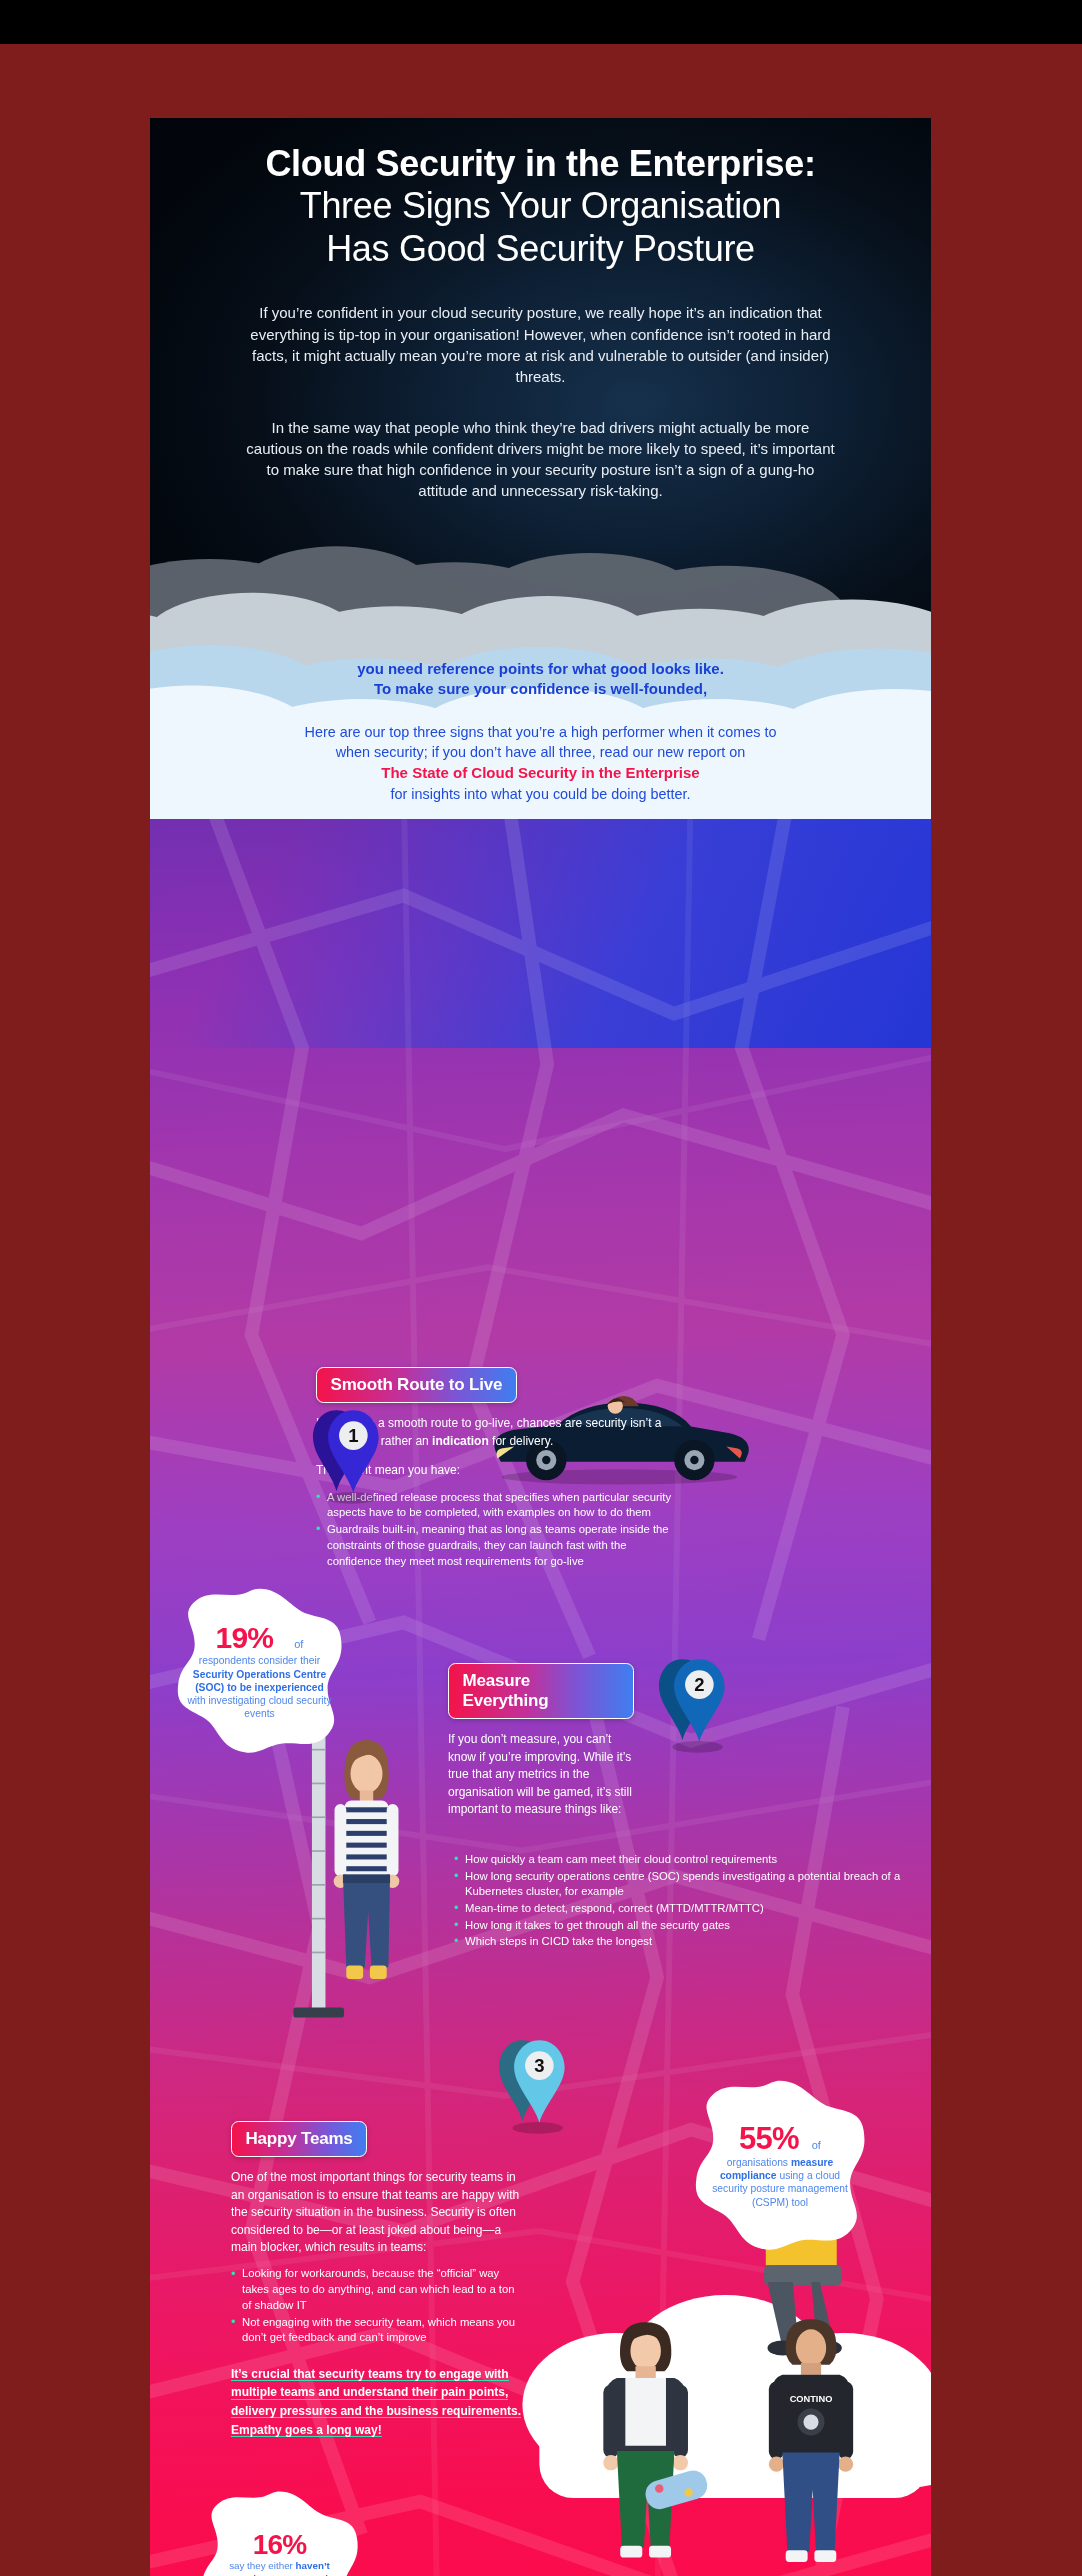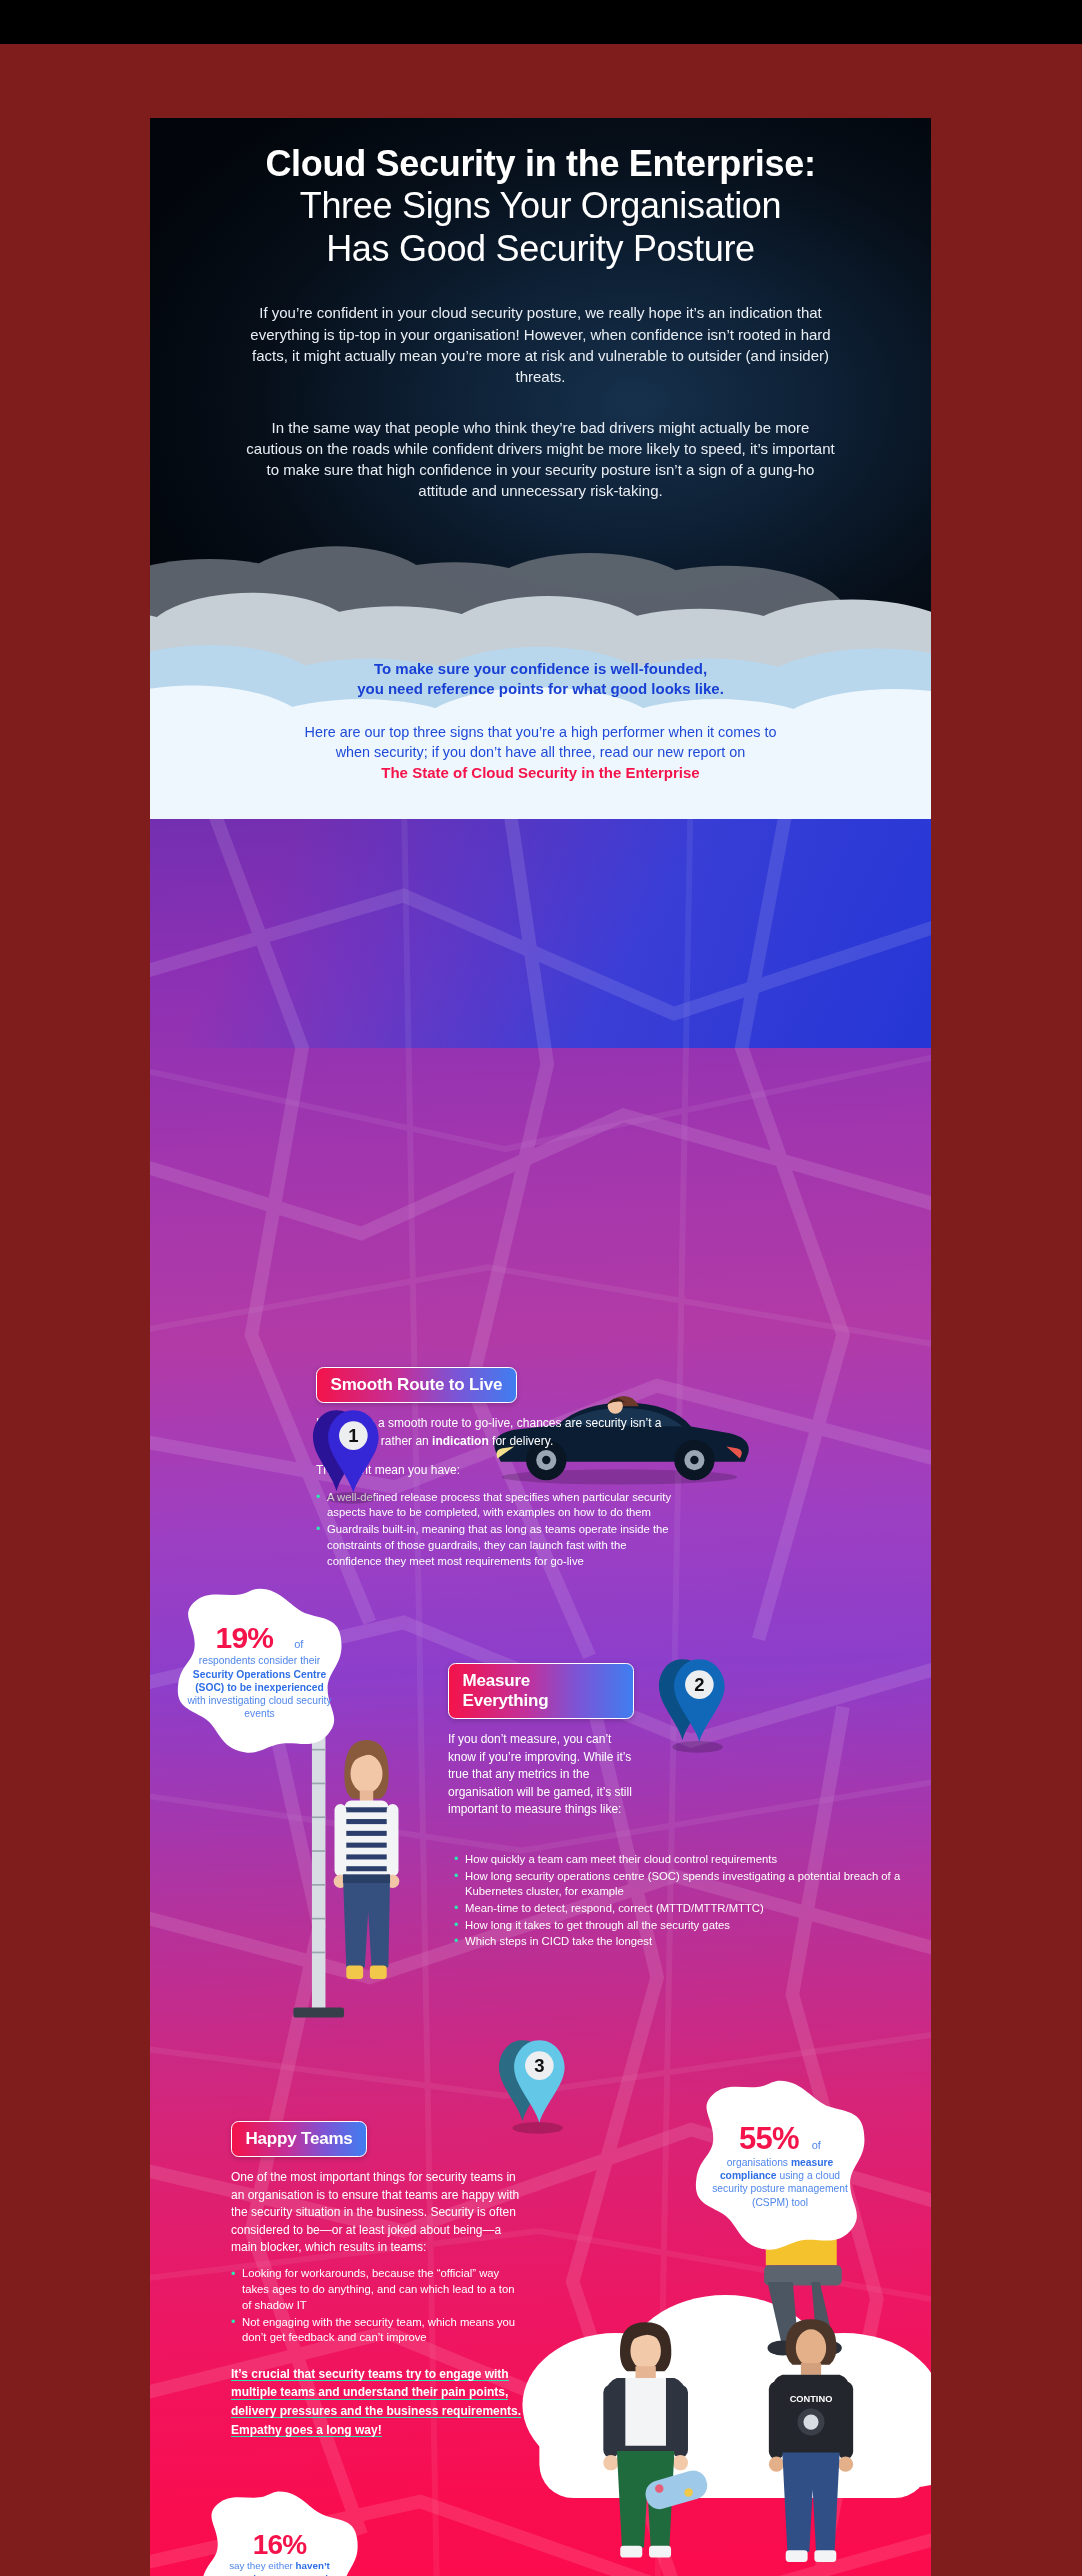--- a/index.html
+++ b/index.html
@@ -257,27 +257,28 @@
             <ellipse cx="850" cy="284" rx="160" ry="66"></ellipse>
             <ellipse cx="1060" cy="266" rx="150" ry="60"></ellipse>
             <ellipse cx="1250" cy="286" rx="150" ry="64"></ellipse>
             <rect x="0" y="278" width="1290" height="90"></rect>
           </g>
         </svg>
       </div>
 
       <div class="bluetext">
         <div class="bold-blue">
+          <div>you need reference points for what good looks like.</div>
           <div>To make sure your confidence is well-founded,</div>
-          <div>you need reference points for what good looks like.</div>
         </div>
         <div class="body-blue">
           <div>Here are our top three signs that you’re a high performer when it comes to</div>
           <div>when security; if you don’t have all three, read our new report on</div>
           <span class="report-red">The State of Cloud Security in the Enterprise</span>
+          <div>for insights into what you could be doing better.</div>
         </div>
       </div>
     </div>
 
     <div class="body">
       <div class="body-topblue"></div>
 
       <div class="map-lines">
         <svg viewBox="0 0 924 2159" preserveAspectRatio="none">
           <g stroke="#ffffff" stroke-width="16" fill="none" opacity=".38">

